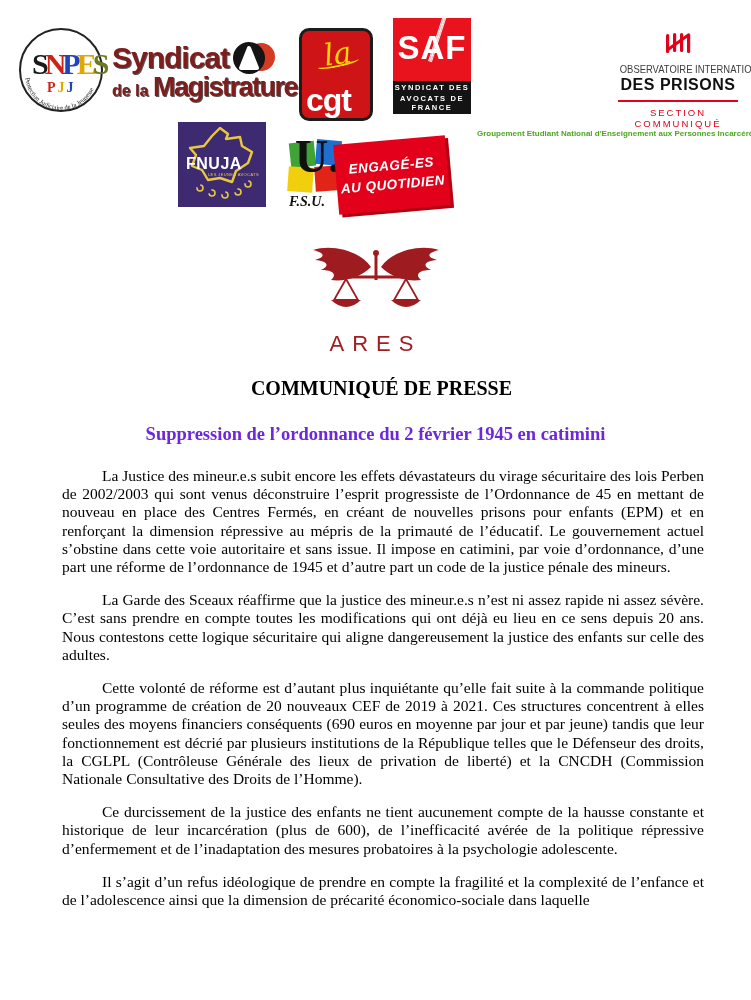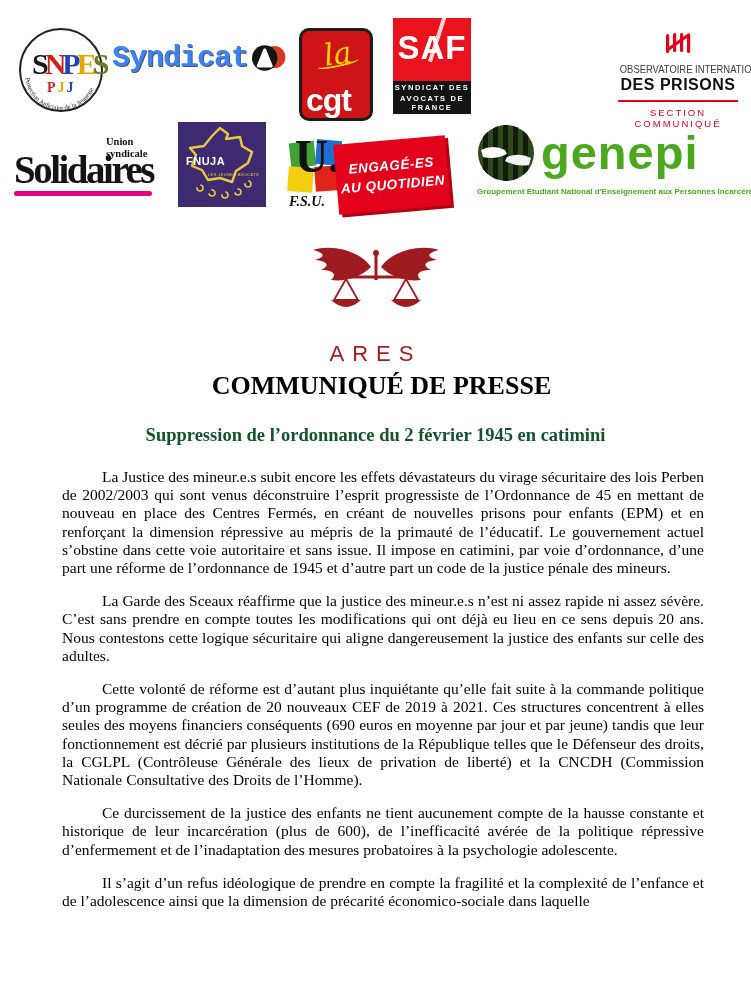--- a/index.html
+++ b/index.html
@@ -9,22 +9,22 @@
 
   
   .logos { position:relative; width:751px; height:222px; }
   .logo { position:absolute; }
 
   
   .snpes { left:16px; top:22px; width:92px; height:100px; }
   .snpes svg { display:block; }
 
   
-  .magistrature { left:112px; top:40px; width:175px; color:#3b82f6;
-    font-family:Liberation Mono, monospace; font-weight:bold; }
+  .magistrature { left:112px; top:40px; width:175px; color:#7f1d1d;
+    font-family:Liberation Sans, sans-serif; font-weight:bold; }
   .mag-row1 { display:flex; align-items:center; gap:4px; }
   .mag-syndicat { font-size:30px; letter-spacing:-1px; text-shadow:1px 1px 0 #555; }
   .mag-row2 { margin-top:-4px; white-space:nowrap; }
   .mag-dela { font-size:16px; text-shadow:1px 1px 0 #555; }
   .mag-magistrature { font-size:27px; letter-spacing:-1.5px; text-shadow:1px 1px 0 #555; }
 
   
   .cgt { left:299px; top:28px; width:74px; height:93px; background:#cf1418;
     border:3px solid #1c1c1c; border-radius:10px; overflow:hidden; }
   .cgt-la { position:absolute; left:22px; top:8px; color:#ffd400;
@@ -75,21 +75,21 @@
   .sol-union { position:absolute; left:92px; top:0; font-weight:bold; font-size:10.5px;
     color:#111; line-height:1.15; }
   .sol-main { margin-top:13px; font-weight:bold; font-size:39px; letter-spacing:-2.5px;
     color:#141414; line-height:1; transform:scaleY(1.05); white-space:nowrap; }
   .sol-bar { width:138px; height:5px; background:#e6007e; border-radius:3px; margin-top:3px; }
 
   
   .fnuja { left:178px; top:122px; width:88px; height:85px; background:#3e2a71; overflow:hidden; }
   .fnuja svg { position:absolute; left:0; top:0; }
   .fnuja-name { position:absolute; left:8px; top:33px; color:#fff;
-    font-family:"Liberation Sans", sans-serif; font-weight:bold; font-size:11px;
+    font-family:"Liberation Sans", sans-serif; font-weight:bold; font-size:16px;
     letter-spacing:.5px; }
   .fnuja-sub { position:absolute; left:30px; top:50px; color:#e8c93e;
     font-family:"Liberation Sans", sans-serif; font-size:4px; letter-spacing:.4px; }
 
   
   .fsu { left:287px; top:140px; width:64px; height:78px; }
   .fsu-sq { position:absolute; width:25px; height:25px; }
   .fsu-g { left:3px; top:2px; background:#3fa435; transform:rotate(-6deg); }
   .fsu-b { left:29px; top:0px; background:#1f6fd0; transform:rotate(5deg); }
   .fsu-y { left:1px; top:27px; background:#f2cf0e; transform:rotate(4deg); }
@@ -110,26 +110,26 @@
   .genepi { left:477px; top:124px; width:272px; }
   .gen-row { display:flex; align-items:center; gap:6px; }
   .gen-name { color:#4ca81f; font-family:"Liberation Sans", sans-serif; font-weight:bold;
     font-size:47px; letter-spacing:1px; line-height:.9; }
   .gen-tagline { margin-top:5px; color:#4ca81f; font-family:"Liberation Sans", sans-serif;
     font-weight:bold; font-size:8px; white-space:nowrap; }
 
   
   .ares-block { text-align:center; margin-top:20px; }
   .ares-name { color:#a21d22; font-family:"Liberation Sans", sans-serif;
-    font-size:22px; letter-spacing:8px; margin-top:19px; }
-
-  
-  .doc-title { text-align:center; font-weight:bold; font-size:26px; color:#000;
-    margin-top:4px;padding-left:12px; }
-  .doc-subtitle { text-align:center; font-weight:bold; font-size:18.5px; color:#14532d;
+    font-size:22px; letter-spacing:8px; margin-top:9px; }
+
+  
+  .doc-title { text-align:center; font-weight:bold; font-size:20px; color:#000;
+    margin-top:20px;padding-left:12px; }
+  .doc-subtitle { text-align:center; font-weight:bold; font-size:18.5px; color:#6d28d9;
     margin-top:24px; }
   .body-text { margin:22px 47px 0 62px; }
   .body-text p { font-size:15.5px; line-height:18.2px; color:#000;
     text-align:justify; text-indent:40px; margin-bottom:15px; }
 </style>
 </head>
 <body>
 
 <div class="page">
 
@@ -155,20 +155,24 @@
 
     <div class="logo magistrature">
       <div class="mag-row1">
         <span class="mag-syndicat">Syndicat</span>
         <svg width="44" height="36" viewBox="0 0 44 36">
           <circle cx="28" cy="17" r="14" fill="#d63a22"></circle>
           <circle cx="16" cy="18" r="16" fill="#141414"></circle>
           <path d="M16,8 L24,28 L8,28 Z" fill="#fff" stroke="#fff" stroke-width="4" stroke-linejoin="round"></path>
         </svg>
       </div>
+      <div class="mag-row2">
+        <span class="mag-dela">de la</span>
+        <span class="mag-magistrature">Magistrature</span>
+      </div>
     </div>
 
     <div class="logo cgt">
       <div class="cgt-la">la</div>
       <div class="cgt-main">cgt</div>
     </div>
 
     <div class="logo saf">
       <div class="saf-top">
         <div class="saf-slash"></div>
@@ -192,28 +196,20 @@
             <rect x="16" y="-3" width="3" height="28" rx="1.5" transform="rotate(55 18 12)"></rect>
           </g>
         </svg>
       </div>
       <div class="oip-l1">OBSERVATOIRE INTERNATIONAL</div>
       <div class="oip-l2">DES PRISONS</div>
       <div class="oip-rule"></div>
       <div class="oip-l3">SECTION COMMUNIQUÉ</div>
     </div>
 
-    <div class="logo solidaires">
-      <div class="sol-union">
-        <div>Union</div>
-        <div>syndicale</div>
-      </div>
-      <div class="sol-main">Solidaires</div>
-      <div class="sol-bar"></div>
-    </div>
 
     <div class="logo fnuja">
       <svg width="88" height="85" viewBox="0 0 88 85">
         <path d="M34,14 L42,6 L50,12 L48,17 L62,15 L64,24 L74,30 L70,41 L58,49 L54,60 L42,56 L30,58 L24,48 L14,44 L18,33 L12,26 L26,24 Z" fill="none" stroke="#e8c93e" stroke-width="2.4" stroke-linejoin="round"></path>
         <g stroke="#e8c93e" stroke-width="1.6" fill="none">
           <circle cx="22" cy="66" r="3" stroke-dasharray="10 4"></circle>
           <circle cx="34" cy="71" r="3" stroke-dasharray="9 4"></circle>
           <circle cx="47" cy="73" r="3" stroke-dasharray="10 4"></circle>
           <circle cx="60" cy="70" r="3" stroke-dasharray="9 4"></circle>
           <circle cx="70" cy="62" r="3" stroke-dasharray="10 4"></circle>
@@ -231,40 +227,20 @@
       <div class="fsu-u">U.</div>
       <div class="fsu-label">F.S.U.</div>
     </div>
 
     <div class="logo engages">
       <div>ENGAGÉ-ES</div>
       <div>AU QUOTIDIEN</div>
     </div>
 
     <div class="logo genepi">
-      <div class="gen-row">
-        <svg width="58" height="58" viewBox="0 0 58 58">
-          <defs>
-              <clipPath id="genClip">
-                <circle cx="29" cy="29" r="28"></circle>
-              </clipPath>
-            </defs>
-          <circle cx="29" cy="29" r="28" fill="#2e4a1c"></circle>
-          <g clip-path="url(#genClip)">
-            <rect x="6" y="0" width="5" height="58" fill="#101c08"></rect>
-            <rect x="16" y="0" width="5" height="58" fill="#101c08"></rect>
-            <rect x="26" y="0" width="5" height="58" fill="#101c08"></rect>
-            <rect x="36" y="0" width="5" height="58" fill="#101c08"></rect>
-            <rect x="46" y="0" width="5" height="58" fill="#101c08"></rect>
-            <path d="M4,26 Q16,20 28,26 L30,30 Q18,36 6,33 Z" fill="#ffffff"></path>
-            <path d="M54,34 Q42,28 30,33 L28,37 Q40,43 52,41 Z" fill="#f4f4f4"></path>
-          </g>
-        </svg>
-        <div class="gen-name">genepi</div>
-      </div>
       <div class="gen-tagline">Groupement Etudiant National d'Enseignement aux Personnes Incarcérées</div>
     </div>
   </div>
 
   <div class="ares-block">
     <svg width="150" height="76" viewBox="0 0 150 76">
       <g fill="#9e1c20">
         <path d="M70,25 C58,8 30,2 12,8 C24,11 25,15 14,18 C27,19 29,24 20,28 C33,28 36,33 30,38 C44,40 60,35 70,25 Z"></path>
         <path d="M80,25 C92,8 120,2 138,8 C126,11 125,15 136,18 C123,19 121,24 130,28 C117,28 114,33 120,38 C106,40 90,35 80,25 Z"></path>
         <circle cx="75" cy="11" r="3"></circle>

